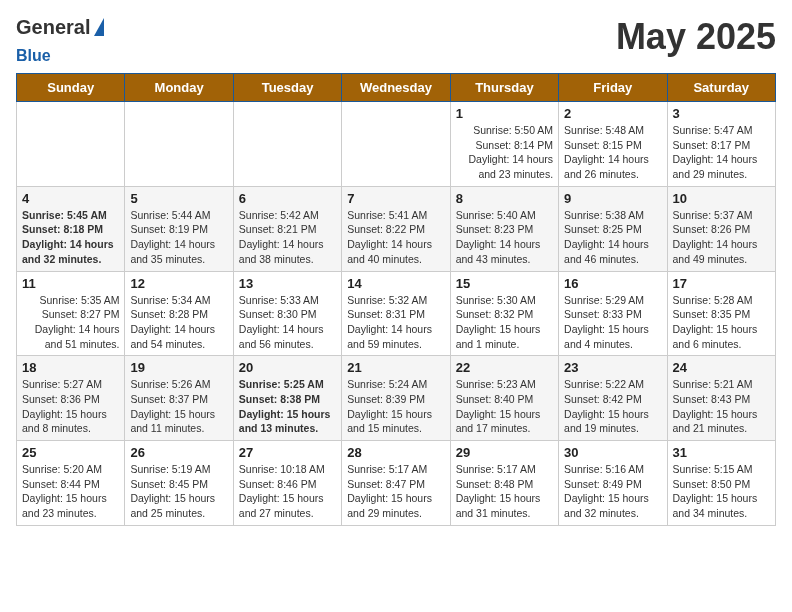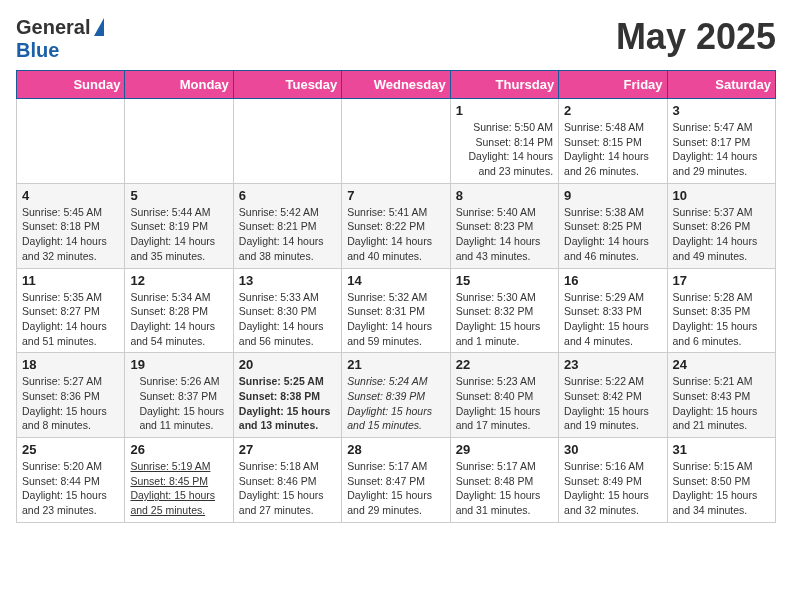--- a/index.html
+++ b/index.html
@@ -13,33 +13,34 @@
     .header {
       display: flex;
       justify-content: space-between;
       align-items: flex-start;
       margin-bottom: 8px;
     }
     .logo {
       display: flex;
       flex-direction: column;
       align-items: flex-start;
+      gap: 8px;
     }
     .logo-text {
       display: flex;
       align-items: center;
       gap: 2px;
     }
     .logo-general {
       font-size: 20px;
       font-weight: bold;
       color: #333;
     }
     .logo-blue {
-      font-size: 20px;
+      font-size: 16px;
       font-weight: bold;
       color: #1a5fa8;
     }
     .logo-triangle {
       width: 0;
       height: 0;
       border-left: 10px solid transparent;
       border-bottom: 18px solid #1a5fa8;
       margin-left: 2px;
       margin-bottom: 2px;
@@ -55,25 +56,25 @@
       font-size: 16px;
       font-weight: normal;
       color: #555;
     }
     .calendar {
       width: 100%;
       border-collapse: collapse;
       border: 1px solid #ccc;
     }
     .calendar thead tr th {
-      background-color: #ec4899;
+      background-color: #a16207;
       color: #fff;
       font-size: 13px;
       padding: 6px 4px;
-      text-align: right;
+      text-align: center;
       border: 1px solid #1a5898;
       font-weight: bold;
     }
     .calendar tbody tr td {
       vertical-align: top;
       border: 1px solid #ccc;
       padding: 4px 5px;
       width: calc(100% / 7);
       background: #fff;
       min-height: 80px;
@@ -149,21 +150,21 @@
           <span class="day-number">3</span>
           <div class="day-info" style="white-space: pre-line;">Sunrise: 5:47 AM
 Sunset: 8:17 PM
 Daylight: 14 hours
 and 29 minutes.</div>
         </td>
       </tr>
       <tr>
         <td>
           <span class="day-number">4</span>
-          <div class="day-info" style="white-space: pre-line;">Sunrise: 5:45 AM
+          <div class="day-info" style="white-space: pre-line; font-weight: bold;">Sunrise: 5:45 AM
 Sunset: 8:18 PM
 Daylight: 14 hours
 and 32 minutes.</div>
         </td>
         <td>
           <span class="day-number">5</span>
           <div class="day-info" style="white-space: pre-line;">Sunrise: 5:44 AM
 Sunset: 8:19 PM
 Daylight: 14 hours
 and 35 minutes.</div>
@@ -200,21 +201,21 @@
           <span class="day-number">10</span>
           <div class="day-info" style="white-space: pre-line;">Sunrise: 5:37 AM
 Sunset: 8:26 PM
 Daylight: 14 hours
 and 49 minutes.</div>
         </td>
       </tr>
       <tr>
         <td>
           <span class="day-number">11</span>
-          <div class="day-info" style="white-space: pre-line;">Sunrise: 5:35 AM
+          <div class="day-info" style="white-space: pre-line; text-align: right;">Sunrise: 5:35 AM
 Sunset: 8:27 PM
 Daylight: 14 hours
 and 51 minutes.</div>
         </td>
         <td>
           <span class="day-number">12</span>
           <div class="day-info" style="white-space: pre-line;">Sunrise: 5:34 AM
 Sunset: 8:28 PM
 Daylight: 14 hours
 and 54 minutes.</div>
@@ -258,35 +259,35 @@
       <tr>
         <td>
           <span class="day-number">18</span>
           <div class="day-info" style="white-space: pre-line;">Sunrise: 5:27 AM
 Sunset: 8:36 PM
 Daylight: 15 hours
 and 8 minutes.</div>
         </td>
         <td>
           <span class="day-number">19</span>
-          <div class="day-info" style="white-space: pre-line; margin-left: 9px;">Sunrise: 5:26 AM
+          <div class="day-info" style="white-space: pre-line;">Sunrise: 5:26 AM
 Sunset: 8:37 PM
 Daylight: 15 hours
 and 11 minutes.</div>
         </td>
         <td>
           <span class="day-number">20</span>
           <div class="day-info" style="white-space: pre-line; font-weight: bold;">Sunrise: 5:25 AM
 Sunset: 8:38 PM
 Daylight: 15 hours
 and 13 minutes.</div>
         </td>
         <td>
           <span class="day-number">21</span>
-          <div class="day-info" style="white-space: pre-line; font-style: italic;">Sunrise: 5:24 AM
+          <div class="day-info" style="white-space: pre-line;">Sunrise: 5:24 AM
 Sunset: 8:39 PM
 Daylight: 15 hours
 and 15 minutes.</div>
         </td>
         <td>
           <span class="day-number">22</span>
           <div class="day-info" style="white-space: pre-line;">Sunrise: 5:23 AM
 Sunset: 8:40 PM
 Daylight: 15 hours
 and 17 minutes.</div>
@@ -309,28 +310,28 @@
       <tr>
         <td>
           <span class="day-number">25</span>
           <div class="day-info" style="white-space: pre-line;">Sunrise: 5:20 AM
 Sunset: 8:44 PM
 Daylight: 15 hours
 and 23 minutes.</div>
         </td>
         <td>
           <span class="day-number">26</span>
-          <div class="day-info" style="white-space: pre-line; text-decoration: underline;">Sunrise: 5:19 AM
+          <div class="day-info" style="white-space: pre-line;">Sunrise: 5:19 AM
 Sunset: 8:45 PM
 Daylight: 15 hours
 and 25 minutes.</div>
         </td>
         <td>
           <span class="day-number">27</span>
-          <div class="day-info" style="white-space: pre-line;">Sunrise: 5:18 AM
+          <div class="day-info" style="white-space: pre-line;">Sunrise: 10:18 AM
 Sunset: 8:46 PM
 Daylight: 15 hours
 and 27 minutes.</div>
         </td>
         <td>
           <span class="day-number">28</span>
           <div class="day-info" style="white-space: pre-line;">Sunrise: 5:17 AM
 Sunset: 8:47 PM
 Daylight: 15 hours
 and 29 minutes.</div>

